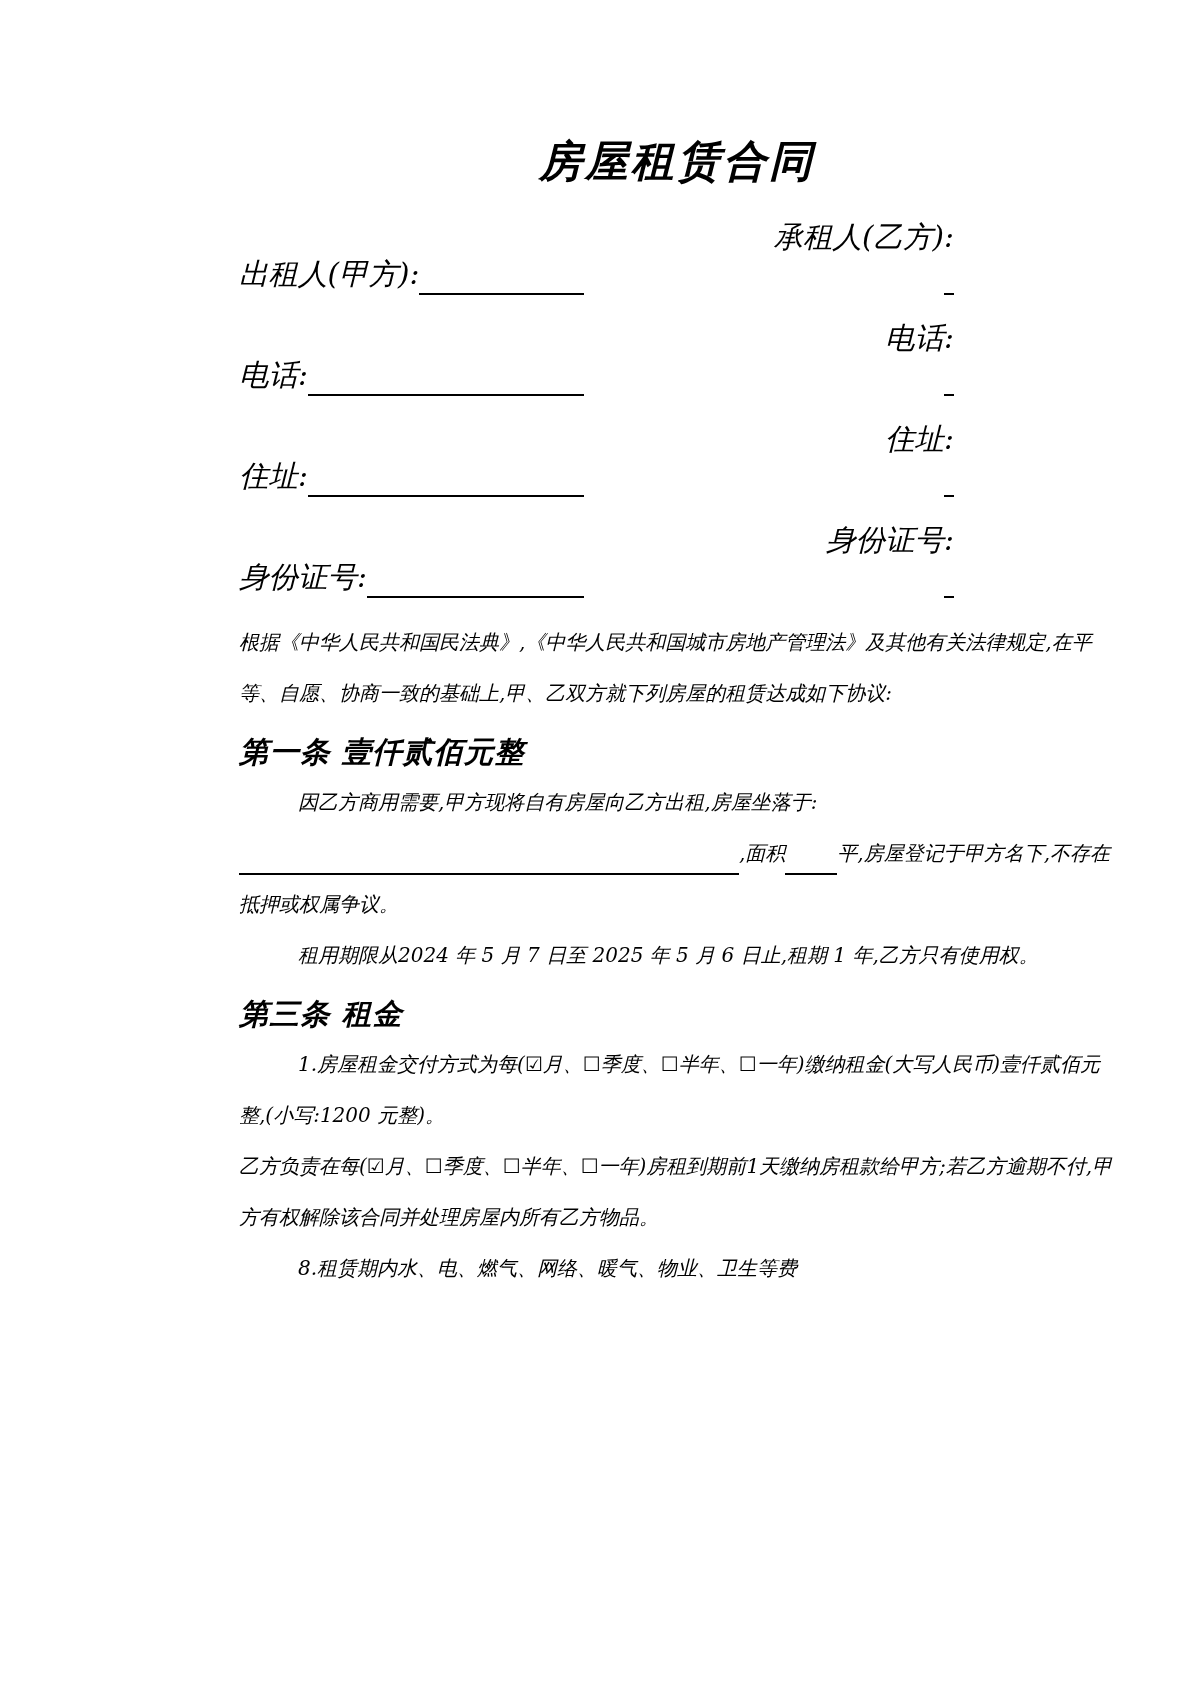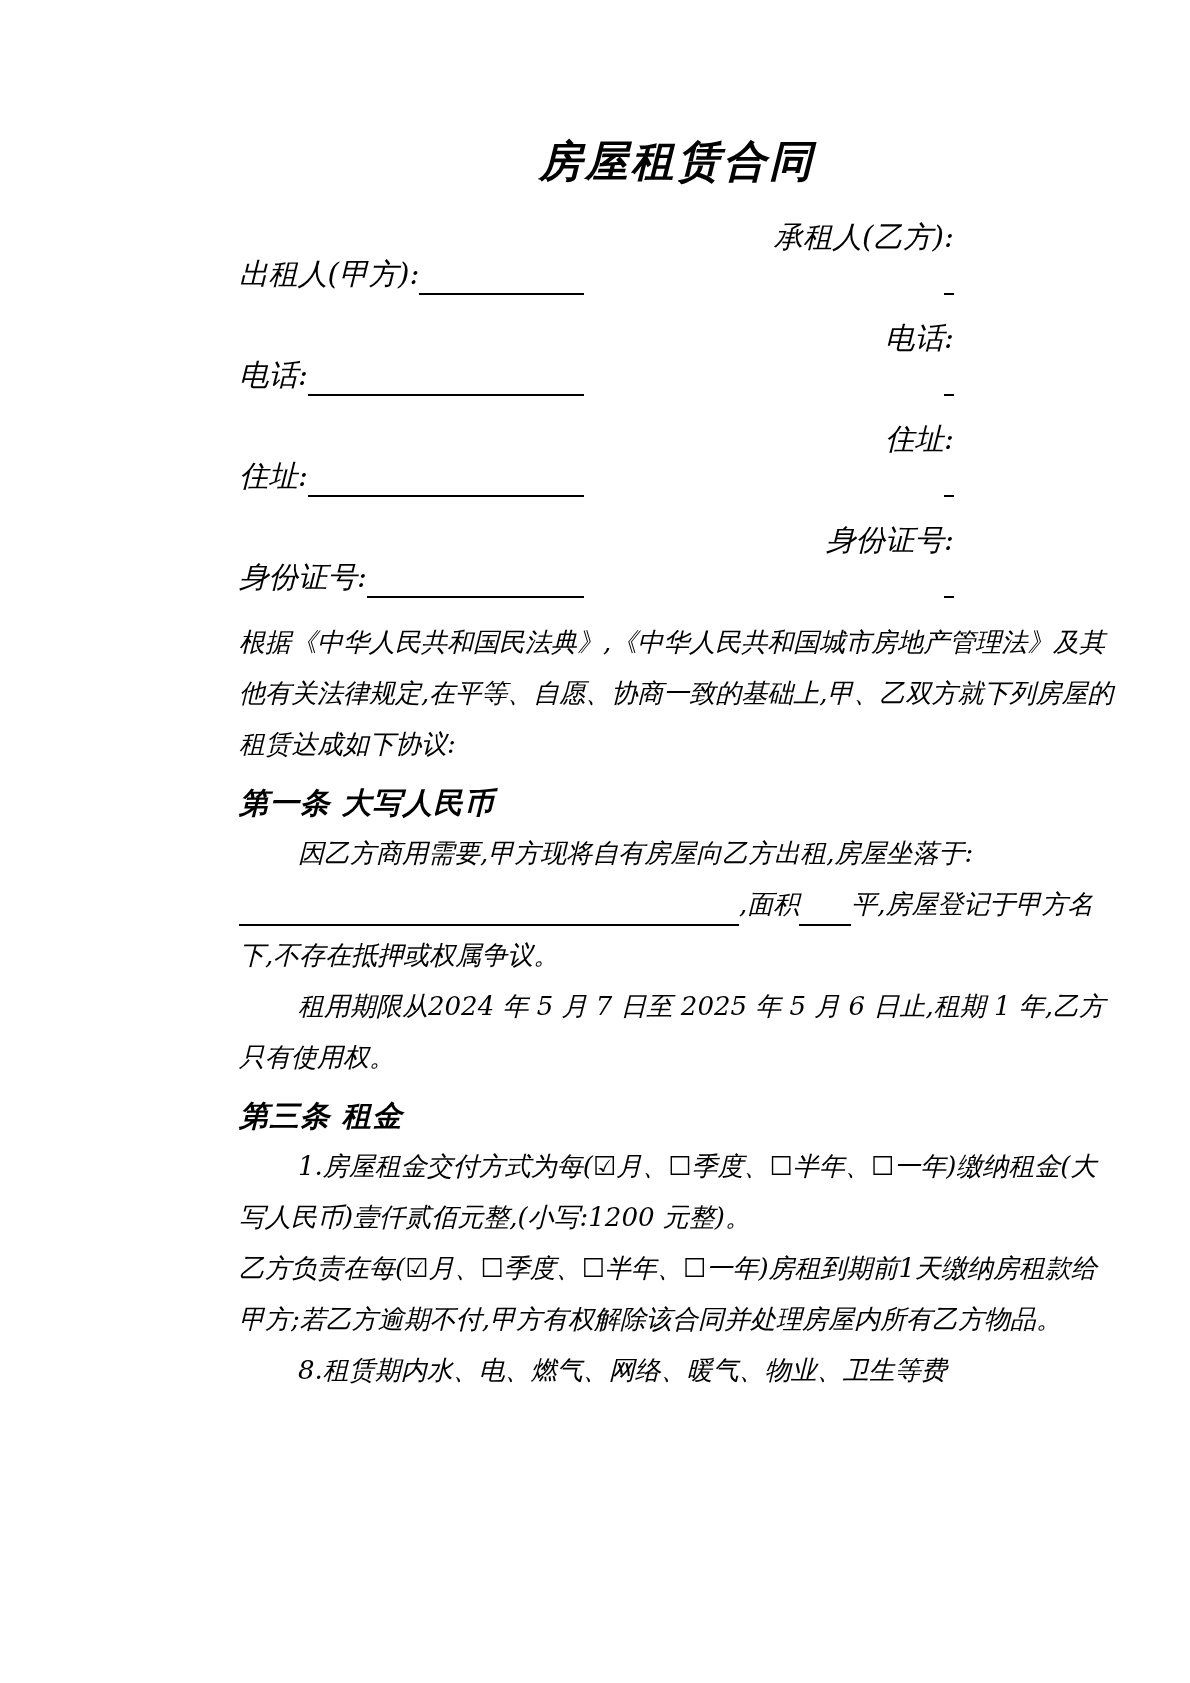--- a/index.html
+++ b/index.html
@@ -33,21 +33,21 @@
     font-size: 43px;
     font-weight: bold;
     font-style: italic;
     letter-spacing: 3px;
     margin: 0;
     padding-top: 139px;
     line-height: 1.05;
     font-family: "DejaVu Serif", "Liberation Serif", serif;
   }
   .para {
-    font-size: 26px;
+    font-size: 20px;
     line-height: 51px;
     font-style: italic;
   }
   .heading {
     font-size: 29.5px;
     line-height: 51px;
     font-weight: bold;
     font-style: italic;
     letter-spacing: 1px;
   }
@@ -146,21 +146,21 @@
         <div class="col col-right">
           <span class="fld-label">身份证号:</span>
           <span class="blank"></span>
         </div>
       </div>
 
     </div>
 
     <div class="para" style="margin-top:14px;">根据《中华人民共和国民法典》,《中华人民共和国城市房地产管理法》及其他有关法律规定,在平等、自愿、协商一致的基础上,甲、乙双方就下列房屋的租赁达成如下协议:</div>
 
-    <div class="heading" style="margin-top:7px;">第一条  大写人民币</div>
+    <div class="heading" style="margin-top:7px;">第一条  壹仟贰佰元整</div>
 
     <div class="para">
       <span class="indent"></span><span>因乙方</span><span class="ul">商用</span><span>需要,甲方现将自有房屋向乙方出租,房屋坐落于:</span><span class="blank-fixed" style="width:500px;"></span><span>,面积</span><span class="blank-fixed" style="width:52px;"></span><span>平,房屋登记于甲方名下,不存在抵押或权属争议。</span>
     </div>
 
 
     <div class="para">
       <span class="indent"></span><span>租用期限从</span><span class="ul">2024 年 5 月 7 日至 2025 年 5 月 6 日</span><span>止,租期 1 年,乙方只有使用权。</span>
     </div>
 

